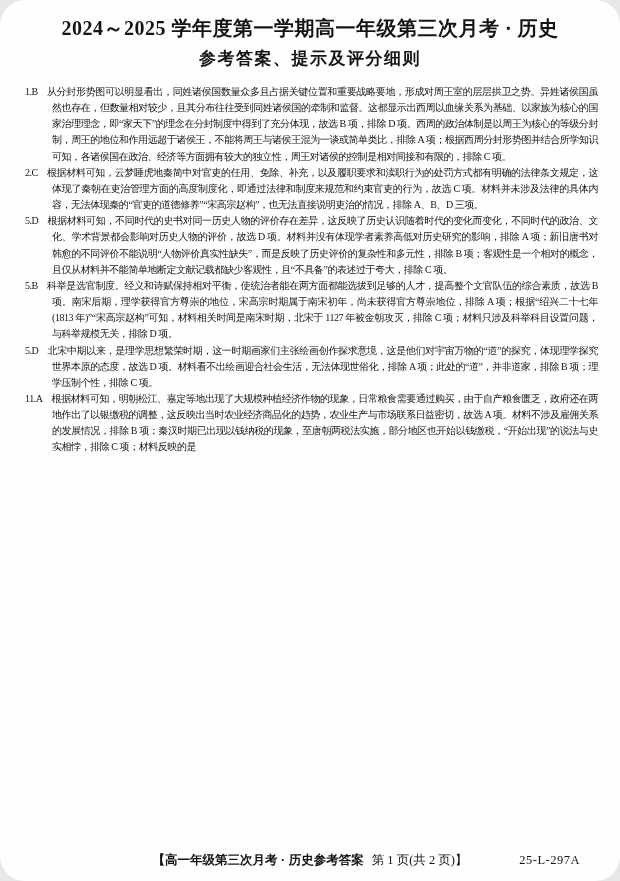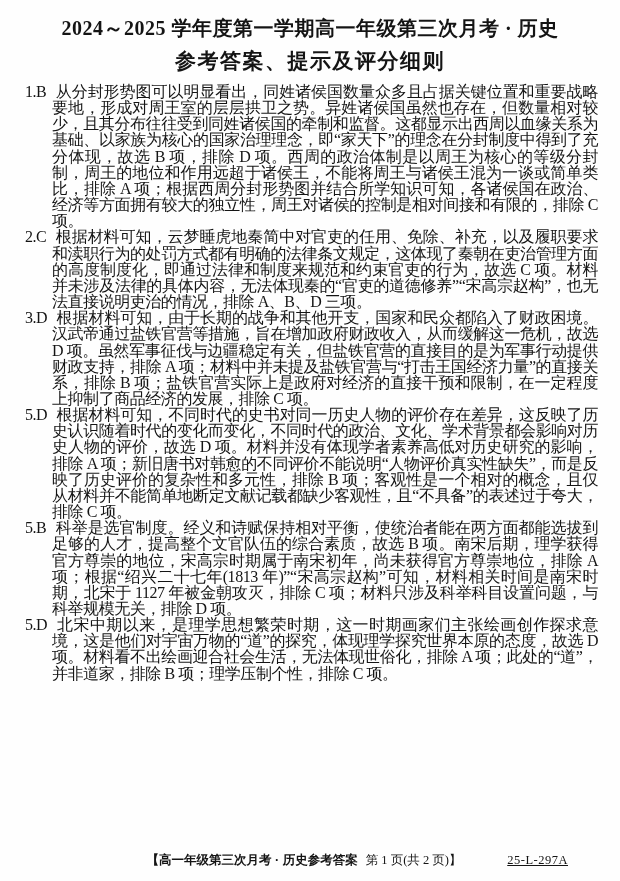--- a/index.html
+++ b/index.html
@@ -1,57 +1,58 @@
 <!DOCTYPE html>
 <html lang="zh"><head>
 <meta charset="utf-8">
 <style>
   html,body { margin:0; padding:0; background:#e8e8e8; }
   .page {
     width:620px; height:881px; margin:0 auto; position:relative; overflow:hidden;
     background:#fefefe; color:#141414;
     font-family:"Liberation Serif", serif;
+    border-radius:25px;
   }
   .title {
     margin:0; padding-top:15px; text-align:center;
     font-size:20px; font-weight:700; letter-spacing:0.5px;
   }
   .subtitle {
     margin:5px 0 0; text-align:center;
     font-family:"Liberation Sans", sans-serif;
-    font-size:21px; font-weight:700; letter-spacing:1.5px;
+    font-size:17px; font-weight:700; letter-spacing:1.5px;
   }
   .answers { position:absolute; top:84px; left:25px; right:22px; }
   .item {
     margin:0; text-align:justify;
-    font-size:16px; line-height:16.15px; letter-spacing:-0.45px;
+    font-size:10px; line-height:16.15px; letter-spacing:-0.45px;
     padding-left:27px; text-indent:-27px;
   }
   .item .num { margin-right:9px; white-space:nowrap; }
-  .footer { position:absolute; top:852px; left:0; right:12px; height:20px; font-size:12.5px; }
+  .footer { position:absolute; top:852px; left:0; right:0; height:20px; font-size:12.5px; }
   .footer-center { display:block; text-align:center; letter-spacing:0; }
   .fc-bold { font-family:"Liberation Sans", sans-serif; font-weight:700; }
   .fc-page { margin-left:8px; }
-  .footer-code { position:absolute; right:40px; top:1px; letter-spacing:0.5px;text-decoration:underline; }
+  .footer-code { position:absolute; right:40px; top:1px; letter-spacing:0.5px; }
 </style>
 </head>
 <body>
 
 <div class="page">
 
   <h1 class="title">2024～2025 学年度第一学期高一年级第三次月考 · 历史</h1>
   <h2 class="subtitle">参考答案、提示及评分细则</h2>
 
   <div class="answers">
     <p class="item"><span class="num">1.B</span><span>从分封形势图可以明显看出，同姓诸侯国数量众多且占据关键位置和重要战略要地，形成对周王室的层层拱卫之势。异姓诸侯国虽然也存在，但数量相对较少，且其分布往往受到同姓诸侯国的牵制和监督。这都显示出西周以血缘关系为基础、以家族为核心的国家治理理念，即“家天下”的理念在分封制度中得到了充分体现，故选 B 项，排除 D 项。西周的政治体制是以周王为核心的等级分封制，周王的地位和作用远超于诸侯王，不能将周王与诸侯王混为一谈或简单类比，排除 A 项；根据西周分封形势图并结合所学知识可知，各诸侯国在政治、经济等方面拥有较大的独立性，周王对诸侯的控制是相对间接和有限的，排除 C 项。</span></p>
     <p class="item"><span class="num">2.C</span><span>根据材料可知，云梦睡虎地秦简中对官吏的任用、免除、补充，以及履职要求和渎职行为的处罚方式都有明确的法律条文规定，这体现了秦朝在吏治管理方面的高度制度化，即通过法律和制度来规范和约束官吏的行为，故选 C 项。材料并未涉及法律的具体内容，无法体现秦的“官吏的道德修养”“宋高宗赵构”，也无法直接说明吏治的情况，排除 A、B、D 三项。</span></p>
-    <p class="item"><span class="num">3.D</span><span>根据材料可知，由于长期的战争和其他开支，国家和民众都陷入了财政困境。汉武帝通过盐铁官营等措施，旨在增加政府财政收入，从而缓解这一危机，故选 D 项。虽然军事征伐与边疆稳定有关，但盐铁官营的直接目的是为军事行动提供财政支持，排除 A 项；材料中并未提及盐铁官营与“打击王国经济力量”的直接关系，排除 B 项；盐铁官营实际上是政府对经济的直接干预和限制，在一定程度上抑制了商品经济的发展，排除 C 项。</span></p>
     <p class="item"><span class="num">5.D</span><span>根据材料可知，不同时代的史书对同一历史人物的评价存在差异，这反映了历史认识随着时代的变化而变化，不同时代的政治、文化、学术背景都会影响对历史人物的评价，故选 D 项。材料并没有体现学者素养高低对历史研究的影响，排除 A 项；新旧唐书对韩愈的不同评价不能说明“人物评价真实性缺失”，而是反映了历史评价的复杂性和多元性，排除 B 项；客观性是一个相对的概念，且仅从材料并不能简单地断定文献记载都缺少客观性，且“不具备”的表述过于夸大，排除 C 项。</span></p>
     <p class="item"><span class="num">5.B</span><span>科举是选官制度。经义和诗赋保持相对平衡，使统治者能在两方面都能选拔到足够的人才，提高整个文官队伍的综合素质，故选 B 项。南宋后期，理学获得官方尊崇的地位，宋高宗时期属于南宋初年，尚未获得官方尊崇地位，排除 A 项；根据“绍兴二十七年(1813 年)”“宋高宗赵构”可知，材料相关时间是南宋时期，北宋于 1127 年被金朝攻灭，排除 C 项；材料只涉及科举科目设置问题，与科举规模无关，排除 D 项。</span></p>
     <p class="item"><span class="num">5.D</span><span>北宋中期以来，是理学思想繁荣时期，这一时期画家们主张绘画创作探求意境，这是他们对宇宙万物的“道”的探究，体现理学探究世界本原的态度，故选 D 项。材料看不出绘画迎合社会生活，无法体现世俗化，排除 A 项；此处的“道”，并非道家，排除 B 项；理学压制个性，排除 C 项。</span></p>
+    <p class="item"><span class="num">11.A</span><span>根据材料可知，明朝松江、嘉定等地出现了大规模种植经济作物的现象，日常粮食需要通过购买，由于自产粮食匮乏，政府还在两地作出了以银缴税的调整，这反映出当时农业经济商品化的趋势，农业生产与市场联系日益密切，故选 A 项。材料不涉及雇佣关系的发展情况，排除 B 项；秦汉时期已出现以钱纳税的现象，至唐朝两税法实施，部分地区也开始以钱缴税，“开始出现”的说法与史实相悖，排除 C 项；材料反映的是</span></p>
   </div>
 
   <div class="footer">
     <span class="footer-center">
       <span class="fc-bold">【高一年级第三次月考 · 历史参考答案</span><span class="fc-page">第 1 页(共 2 页)】</span>
     </span>
     <span class="footer-code">25-L-297A</span>
   </div>
 
 </div>

